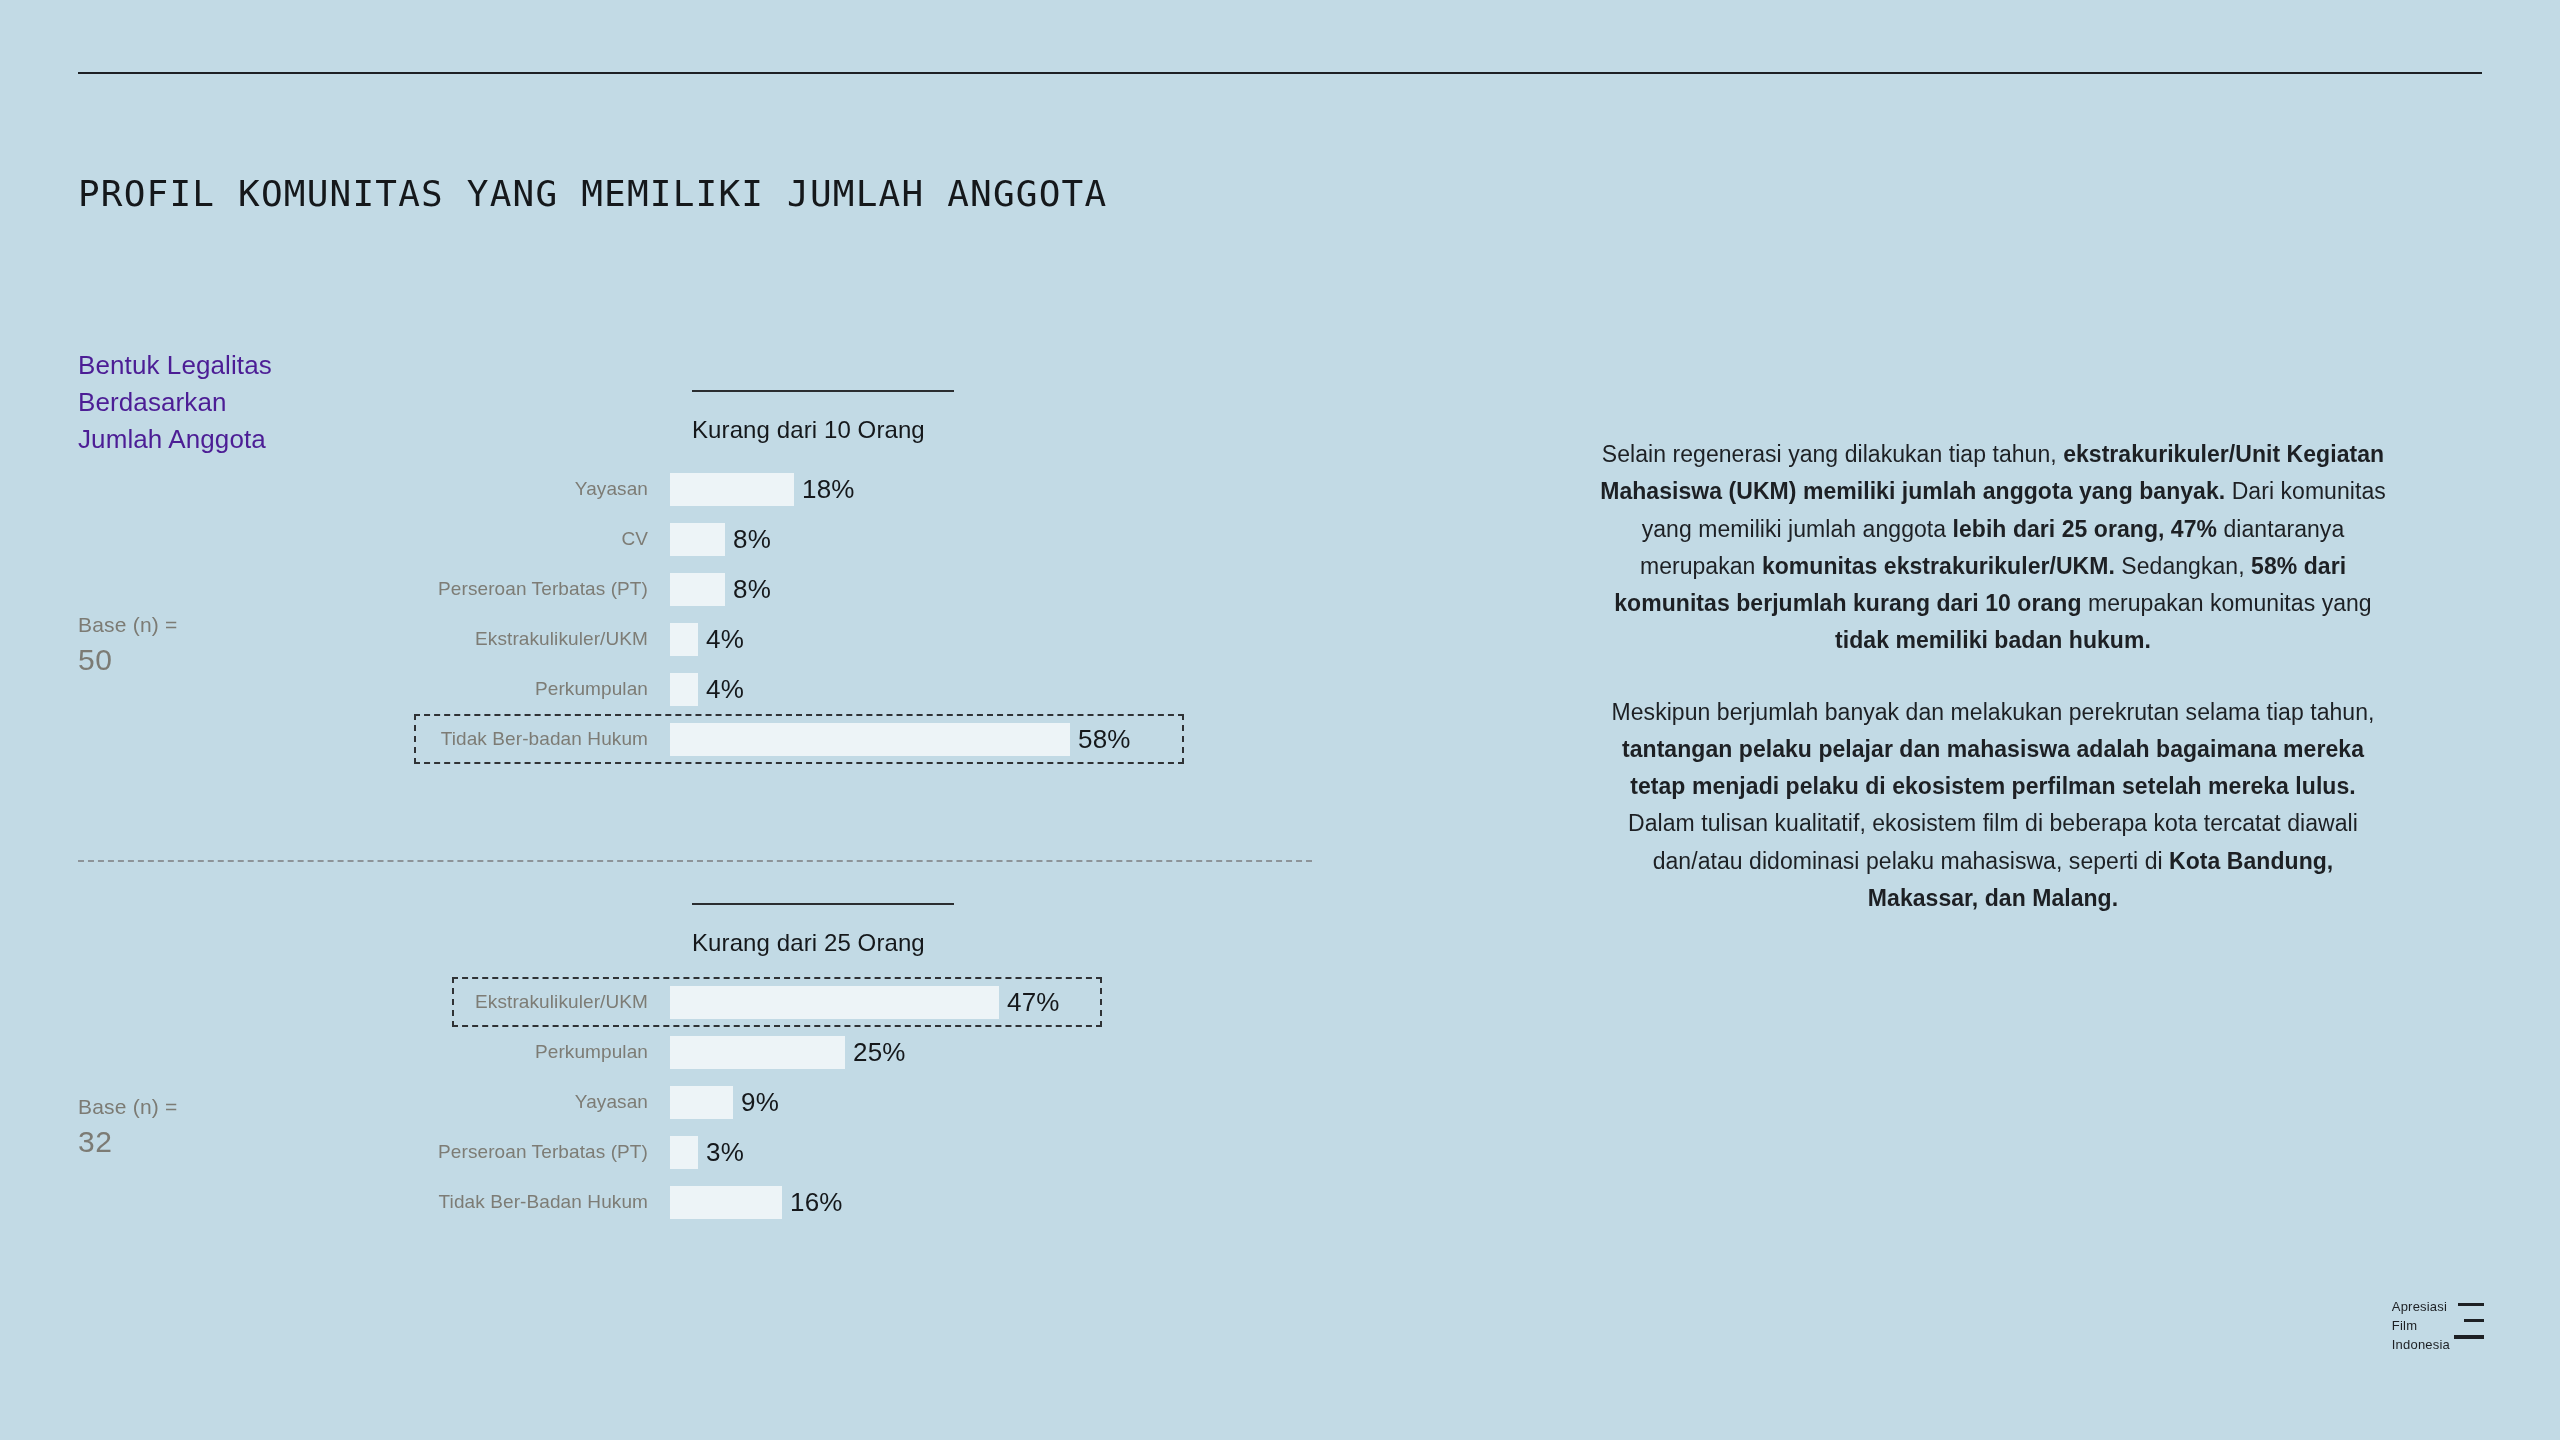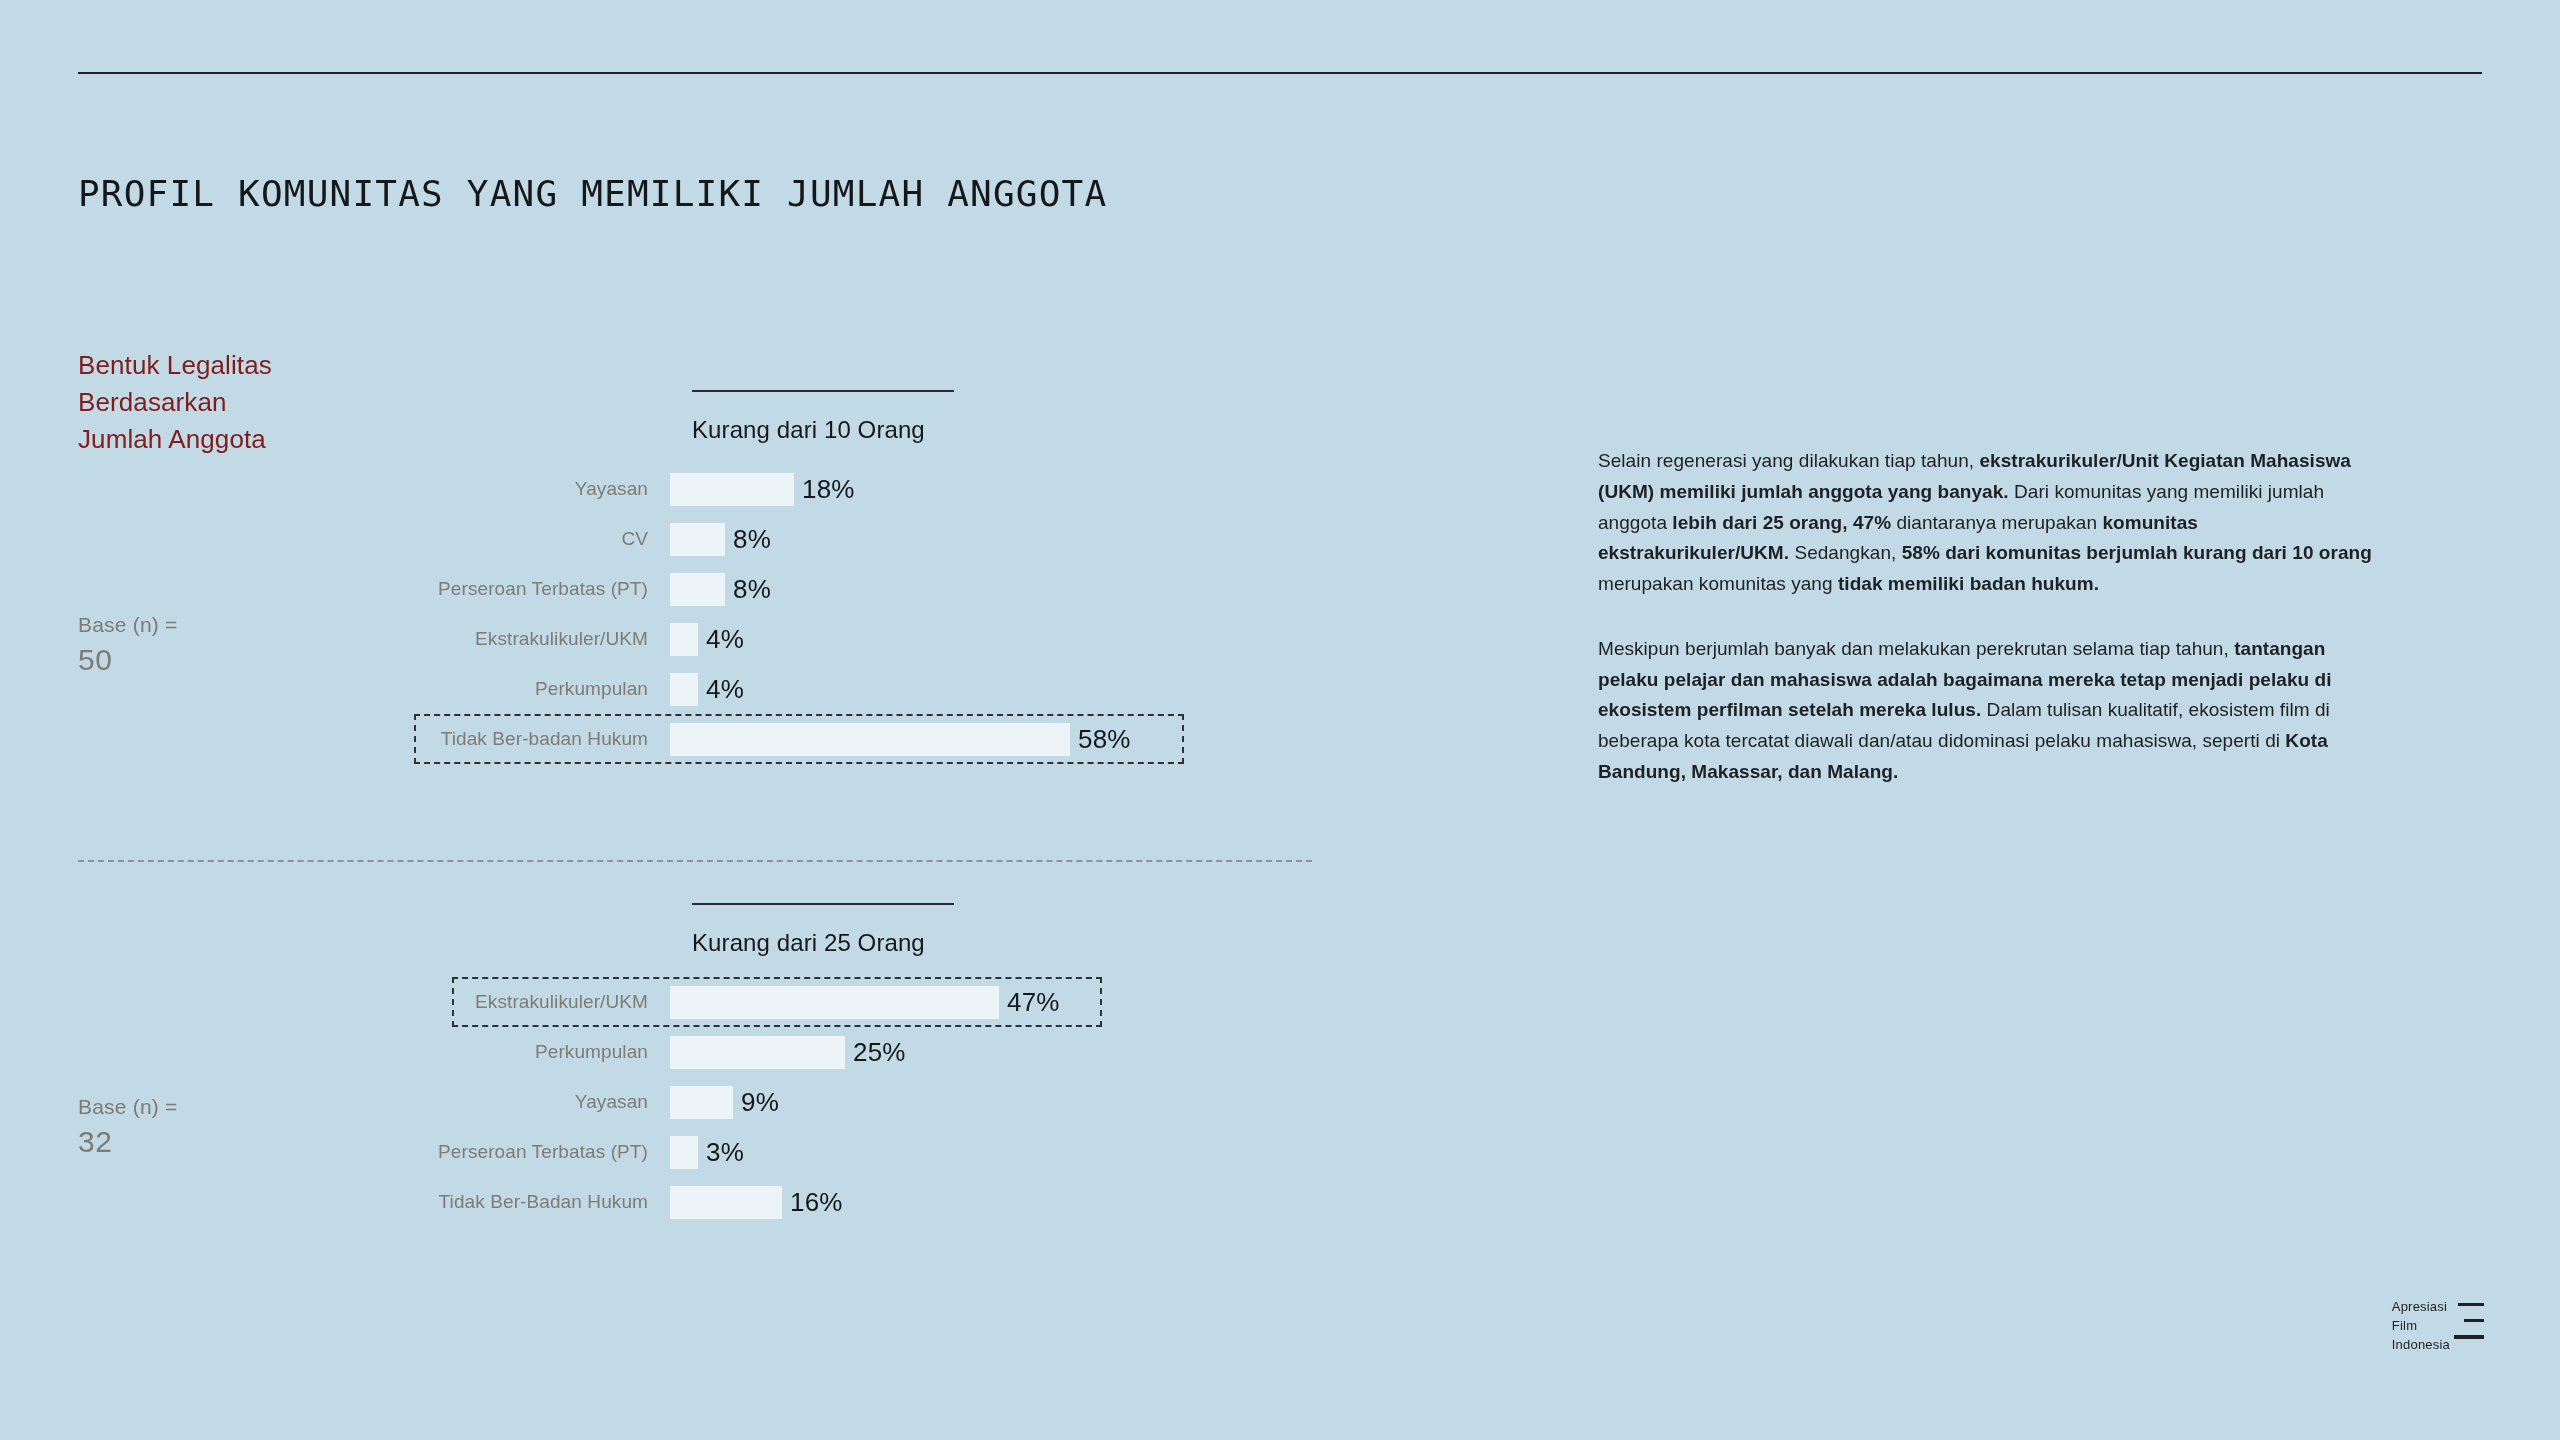--- a/index.html
+++ b/index.html
@@ -48,21 +48,21 @@
   .title .line { display: block; }
 
   
   .left-head {
     position: absolute;
     left: 78px;
     top: 347px;
     width: 330px;
     font-size: 26px;
     line-height: 1.42;
-    color: #7f1d1d;
+    color: #4c1d95;
     letter-spacing: .1px;
   }
   .left-head .line { display: block; }
 
   .base-block {
     position: absolute;
     left: 78px;
     color: #7c7b74;
   }
   .base-block .base-label {
@@ -183,24 +183,25 @@
     width: 790px;
     color: #1d2024;
   }
   .findings .f-head {
     display: block;
     font-size: 21px;
     margin-bottom: 36px;
     letter-spacing: .1px;
   }
   .findings p {
-    margin: 14px 0 34px 0;
-    font-size: 19px;
+    margin: 4px 0 34px 0;
+    font-size: 23px;
     line-height: 1.62;
     letter-spacing: .05px;
+    text-align: center;
   }
   .findings p:last-child { margin-bottom: 0; }
   .findings b { font-weight: 700; }
 
   
   .logo {
     position: absolute;
     left: 2324px;
     top: 1298px;
     width: 160px;

